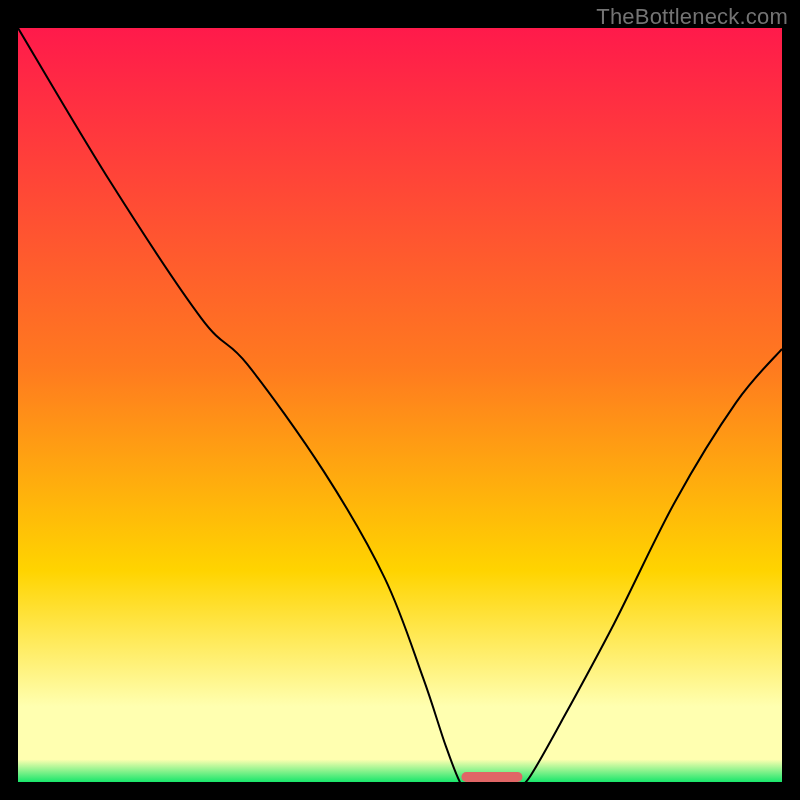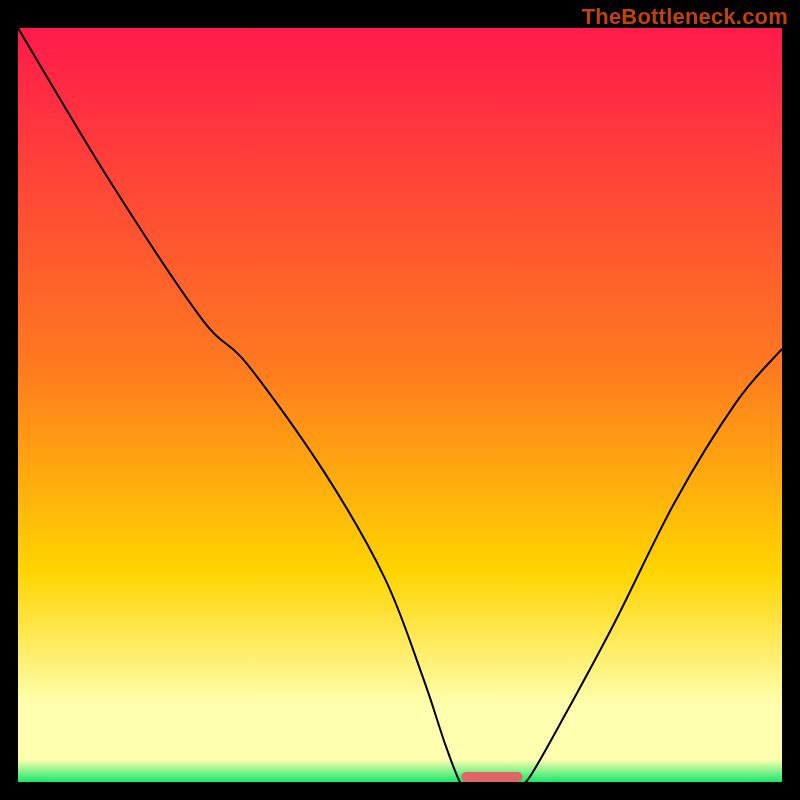--- a/index.html
+++ b/index.html
@@ -14,23 +14,23 @@
   .frame {
     position: relative;
     width: 800px;
     height: 800px;
     background: #000;
   }
   .watermark {
     position: absolute;
     top: 4px;
     right: 12px;
-    color: #c2410c;
+    color: #737373;
     font-size: 22px;
-    font-weight: 700;
+    font-weight: 400;
     letter-spacing: 0.2px;
     z-index: 20;
   }
   .plot-area {
     position: absolute;
     left: 18px;
     right: 18px;
     top: 28px;
     bottom: 18px;
     overflow: hidden;

